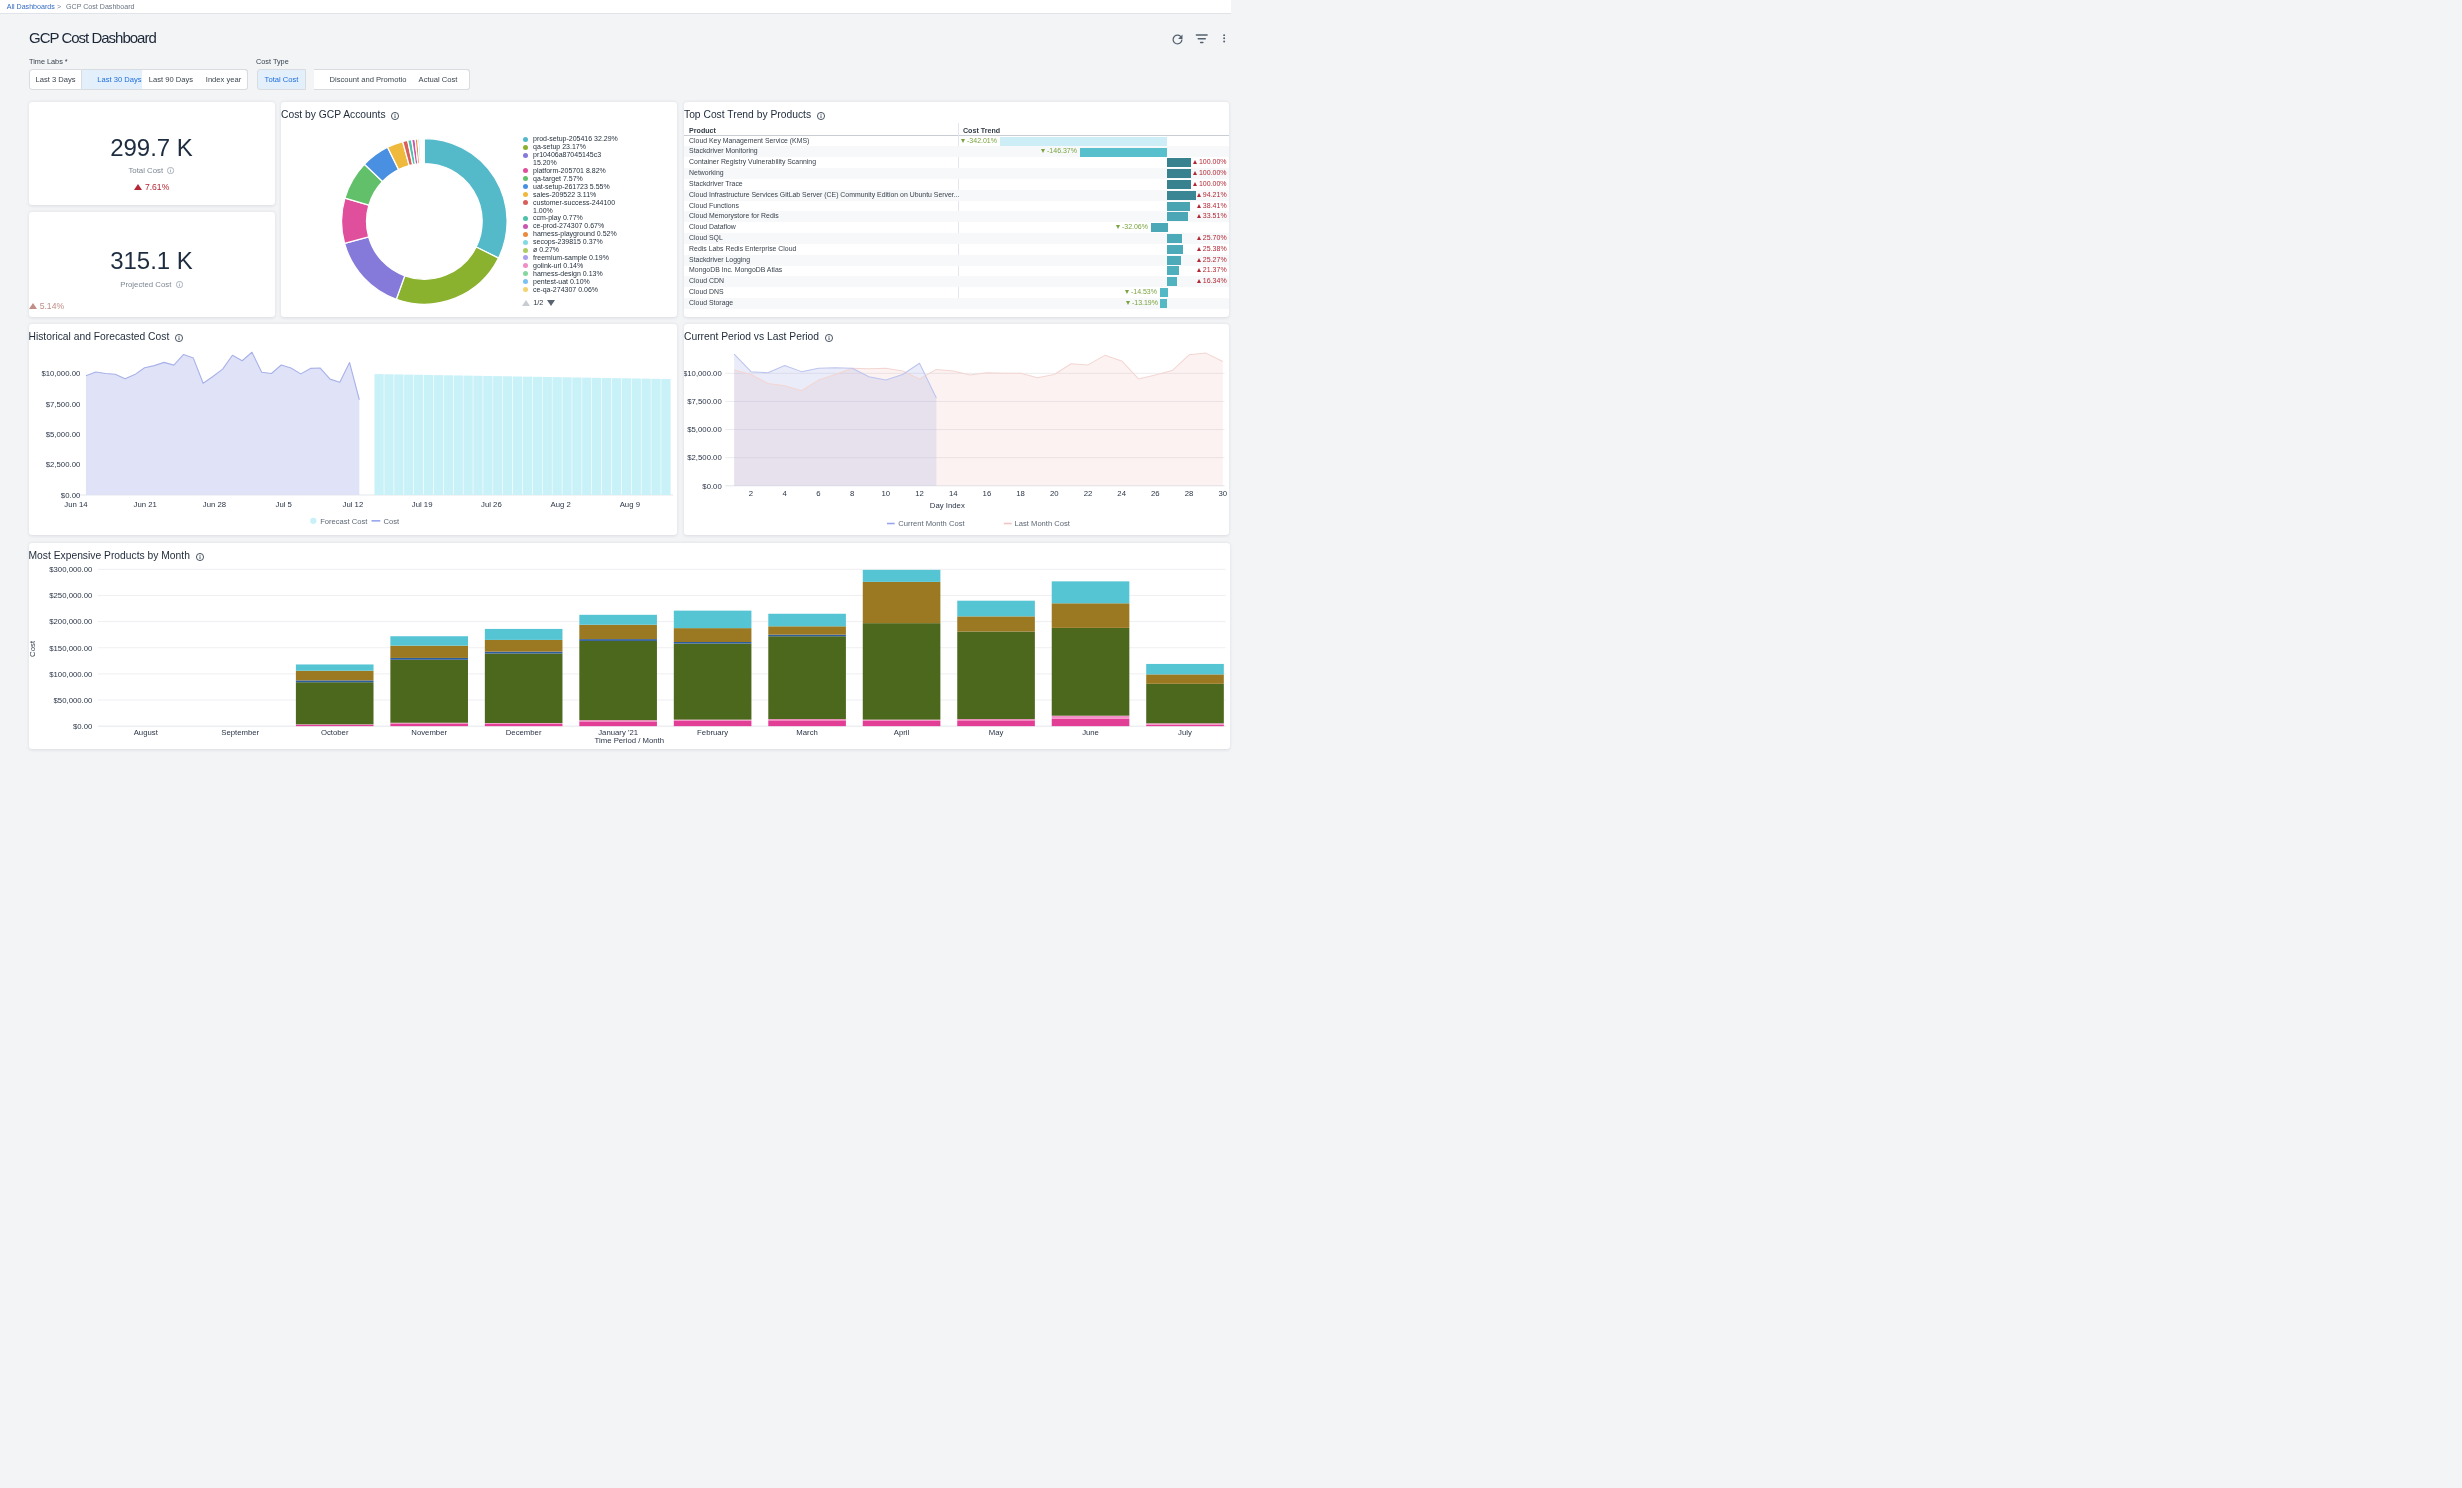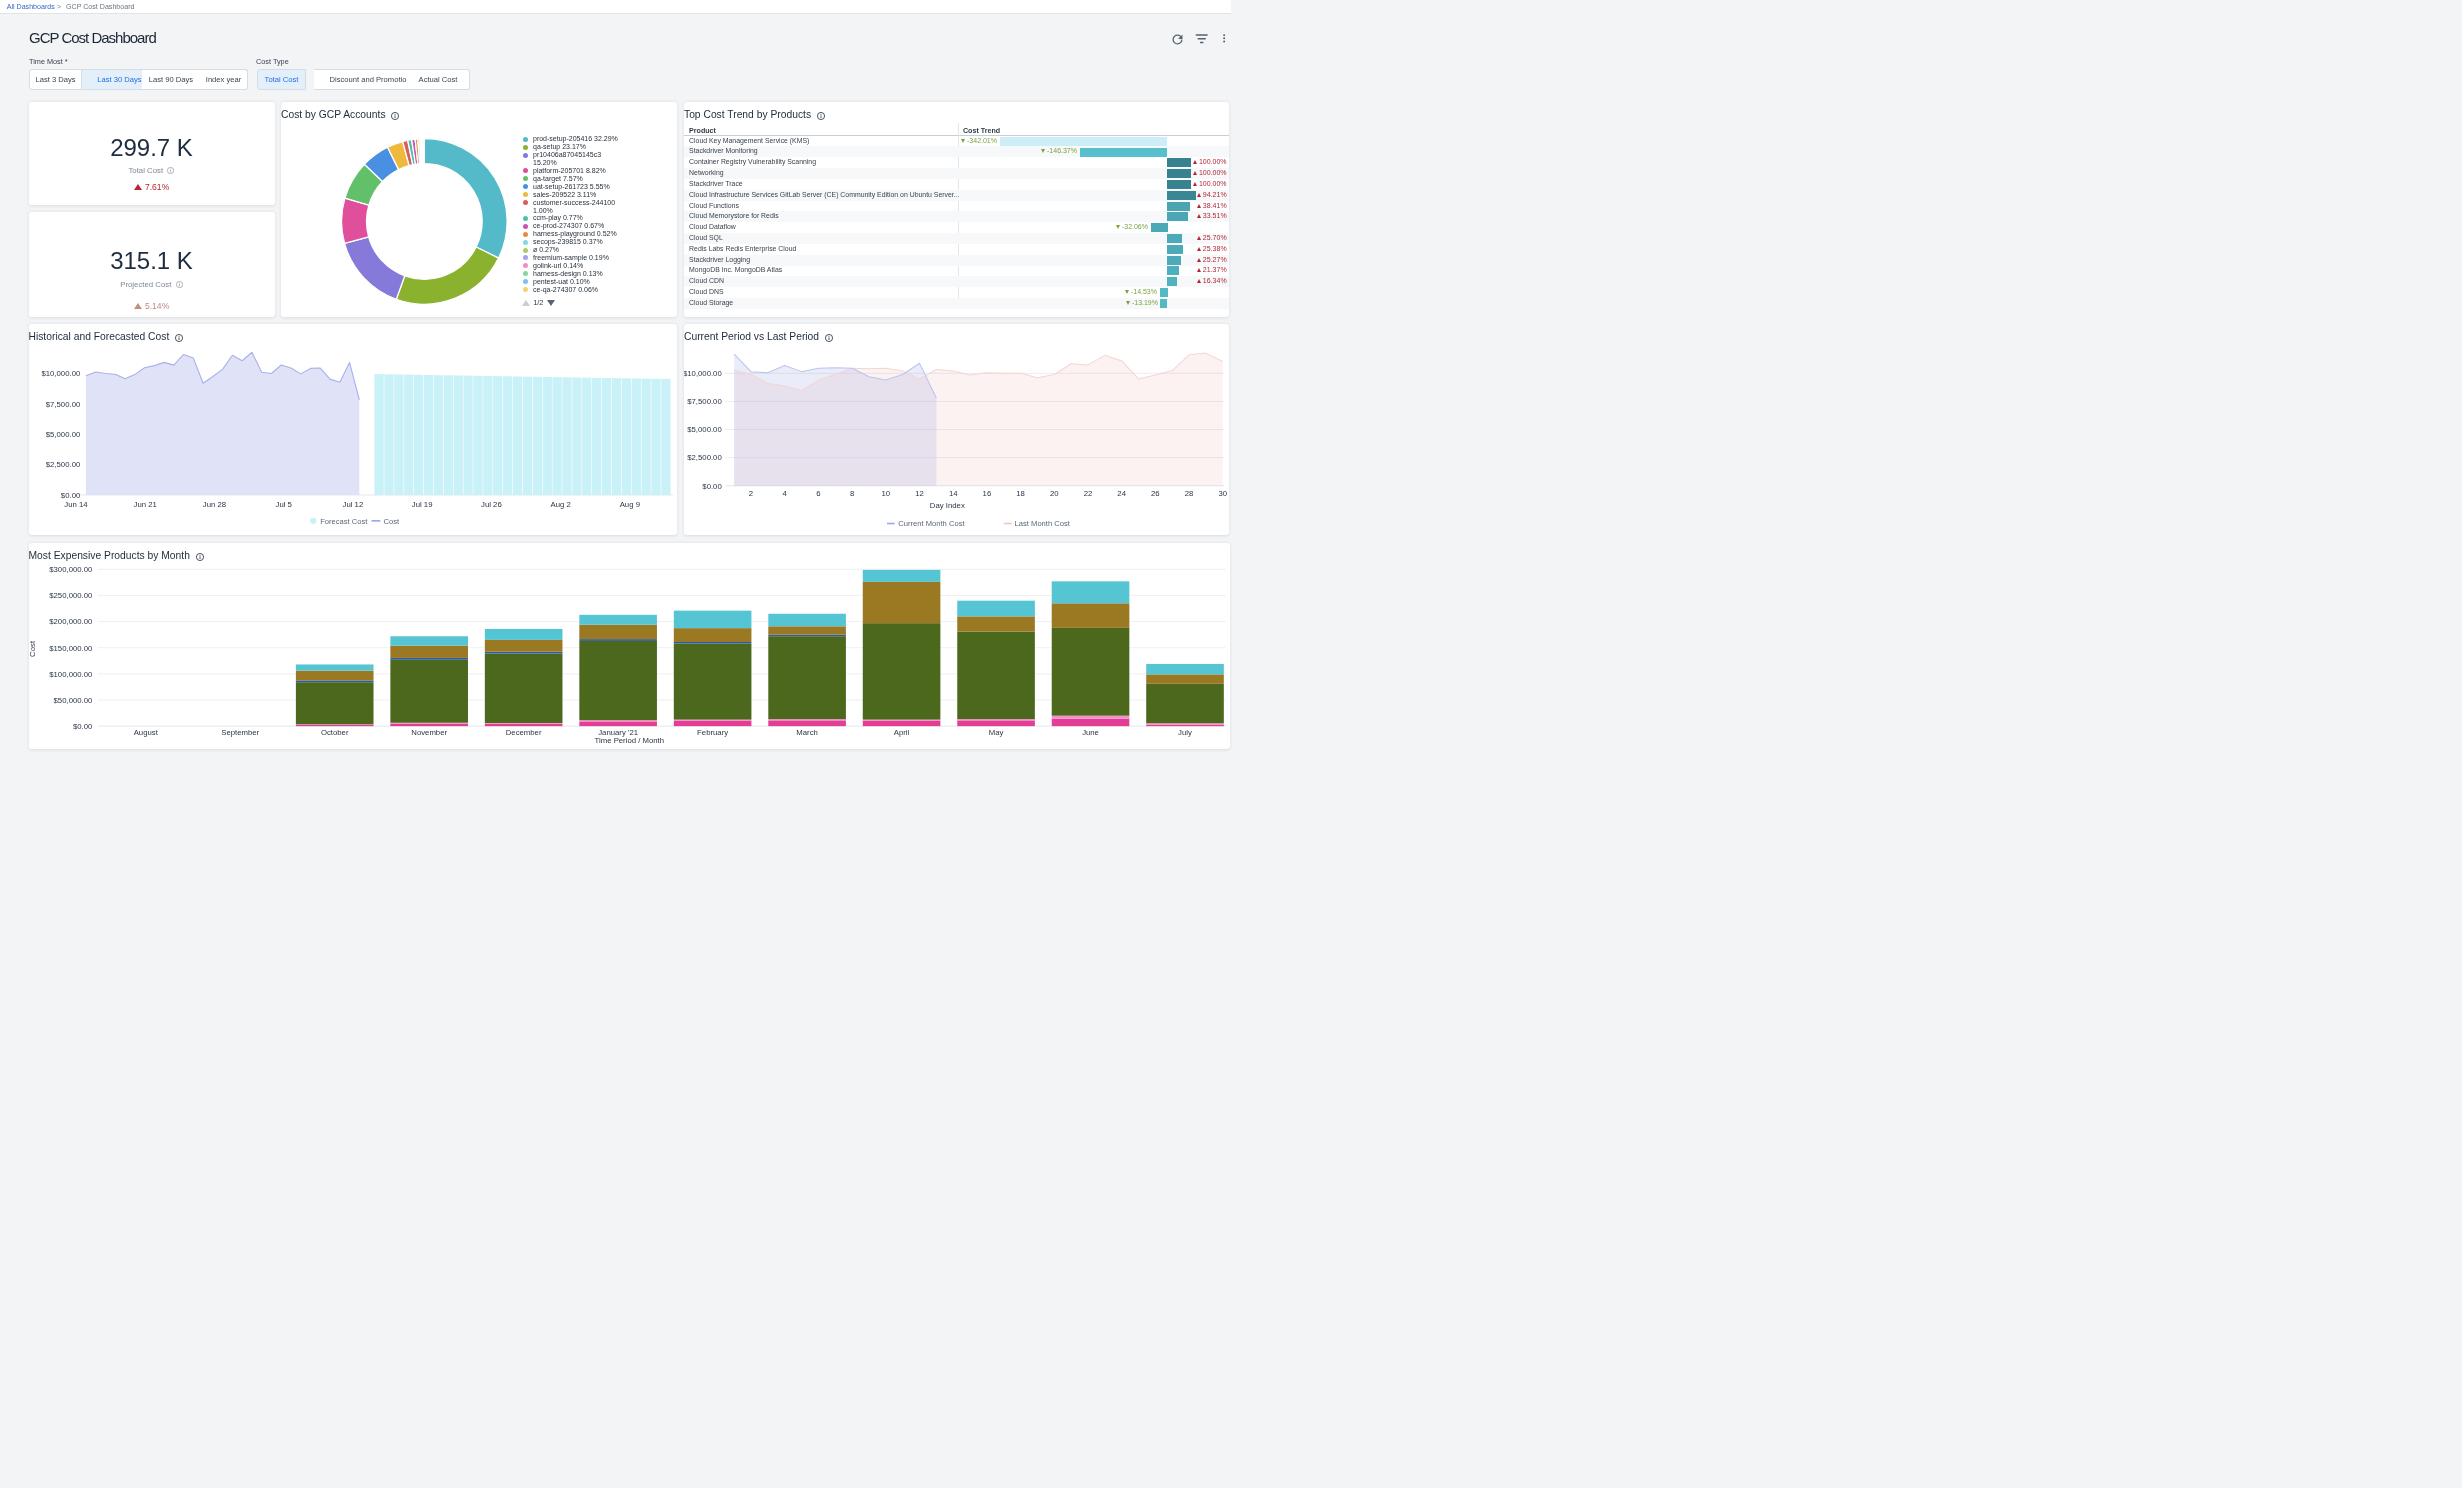--- a/index.html
+++ b/index.html
@@ -44,21 +44,21 @@
       <line x1="2.5" y1="5.5" x2="21.5" y2="5.5"></line>
       <line x1="5.8" y1="12" x2="18.2" y2="12"></line>
       <line x1="10" y1="18.5" x2="14" y2="18.5"></line>
     </svg></div>
 <div class="abs" style="left:1219px;top:32px"><svg width="10.3" height="12.7" viewBox="0 0 24 24" fill="#54616e">
       <circle cx="12" cy="4.5" r="2.3"></circle>
       <circle cx="12" cy="12" r="2.3"></circle>
       <circle cx="12" cy="19.5" r="2.3"></circle>
     </svg></div>
 
-<div class="flabel" style="left:29px;top:57px">Time Most *</div>
+<div class="flabel" style="left:29px;top:57px">Time Labs *</div>
 <div class="flabel" style="left:256px;top:57px">Cost Type</div>
 <div class="abs" style="left:29px;top:69px">
   <div class="btn" style="left:0;width:53px;border-radius:3.2px 0 0 3.2px">Last 3 Days</div>
   <div class="btn sel" style="left:53px;width:76px;border-left:none">Last 30 Days</div>
   <div class="btn" style="left:113px;width:59px;border-left:none">Last 90 Days</div>
   <div class="btn" style="left:171px;width:48px;border-left:none;border-radius:0 3.2px 3.2px 0">Index year</div>
 </div>
 <div class="abs" style="left:257px;top:69px">
   <div class="btn sel" style="left:0;width:49px;border-radius:3.2px 0 0 3.2px">Total Cost</div>
   <div class="btn" style="left:57px;width:117px;border-left:none">Discount and Promotions</div>
@@ -76,21 +76,21 @@
   <div class="abs" style="left:0;width:100%;top:80px;text-align:center;font-size:8.6px;color:#b52734"><span style="display:inline-block;width:0;height:0;border-left:4.3px solid transparent;border-right:4.3px solid transparent;border-bottom:6.3px solid #b52734;margin-right:3.2px"></span>7.61%</div>
 </div>
 
 <div class="card" style="left:28.5px;top:212px;width:246px;height:105px">
   <div class="abs" style="left:0;width:100%;top:35px;text-align:center;font-size:24px;color:#1d2c3f">315.1 K</div>
   <div class="abs" style="left:0;width:100%;top:68px;text-align:center;font-size:7.8px;color:#7d8794">Projected Cost &nbsp;<svg width="7.1" height="7.1" viewBox="0 0 9 9" style="vertical-align:-1.2px">
         <circle cx="4.5" cy="4.5" r="4.00" fill="none" stroke="#97a0ac" stroke-width="1.0"></circle>
         <line x1="4.5" y1="3.78" x2="4.5" y2="6.75" stroke="#97a0ac" stroke-width="1.0"></line>
         <circle cx="4.5" cy="2.43" r="0.62" fill="#97a0ac"></circle>
       </svg></div>
-  <div class="abs" style="left:0;width:100%;top:89px;text-align:center;font-size:8.6px;color:#c18e86"><span style="display:inline-block;width:0;height:0;border-left:4.3px solid transparent;border-right:4.3px solid transparent;border-bottom:6.3px solid #c18e86;margin-right:3.2px"></span>5.14%</div>
+  <div class="abs" style="left:0;width:100%;top:89px;text-align:left;font-size:8.6px;color:#c18e86"><span style="display:inline-block;width:0;height:0;border-left:4.3px solid transparent;border-right:4.3px solid transparent;border-bottom:6.3px solid #c18e86;margin-right:3.2px"></span>5.14%</div>
 </div>
 
 <div class="card" style="left:281px;top:102px;width:396px;height:215px">
   <div class="ptitle">Cost by GCP Accounts &nbsp;<svg width="8" height="8" viewBox="0 0 10 10" style="vertical-align:-1.2px">
         <circle cx="5.0" cy="5.0" r="4.47" fill="none" stroke="#2a3646" stroke-width="1.05"></circle>
         <line x1="5.0" y1="4.20" x2="5.0" y2="7.50" stroke="#2a3646" stroke-width="1.05"></line>
         <circle cx="5.0" cy="2.70" r="0.65" fill="#2a3646"></circle>
       </svg></div>
   <svg class="abs" style="left:0;top:0" width="396" height="215" viewBox="0 0 500 271">
       <path d="M181.00,46.00 A104.5,104.5 0 0 1 274.66,196.84 L246.43,182.87 A73.0,73.0 0 0 0 181.00,77.50 Z" fill="#54b9c9" stroke="#ffffff" stroke-width="1.6" stroke-linejoin="round"></path>

